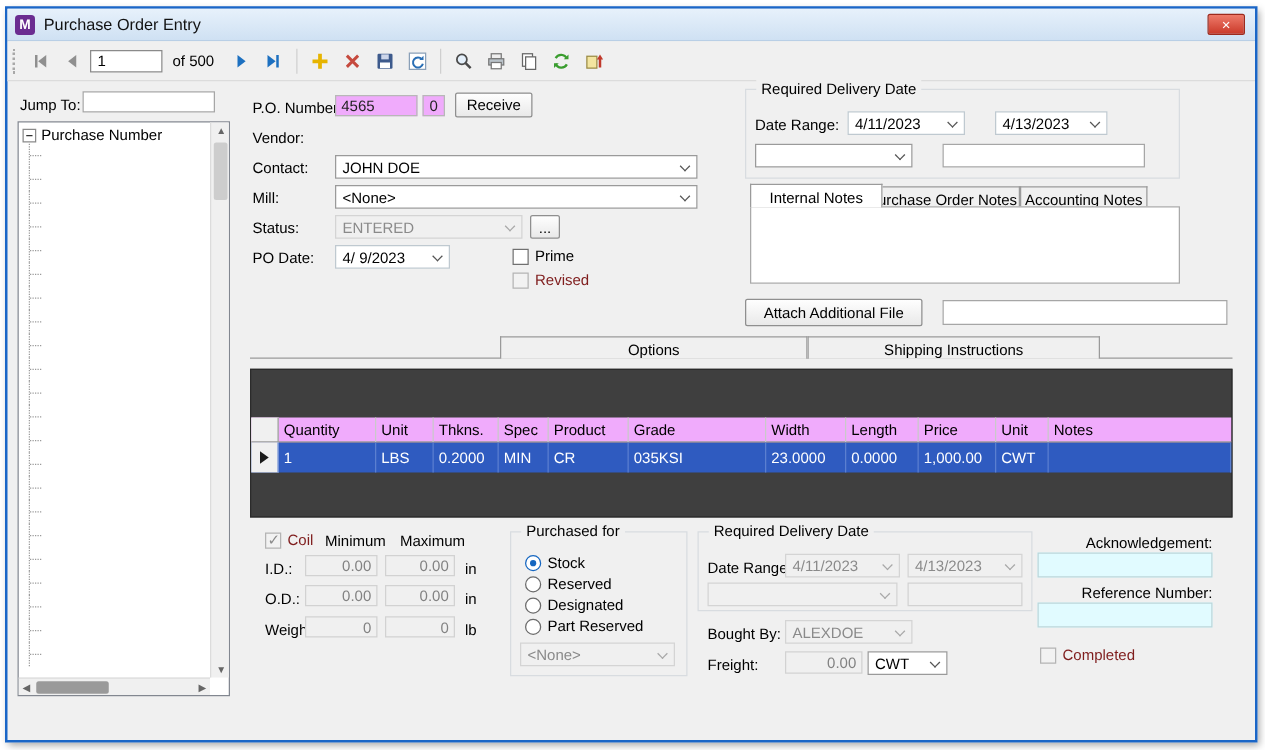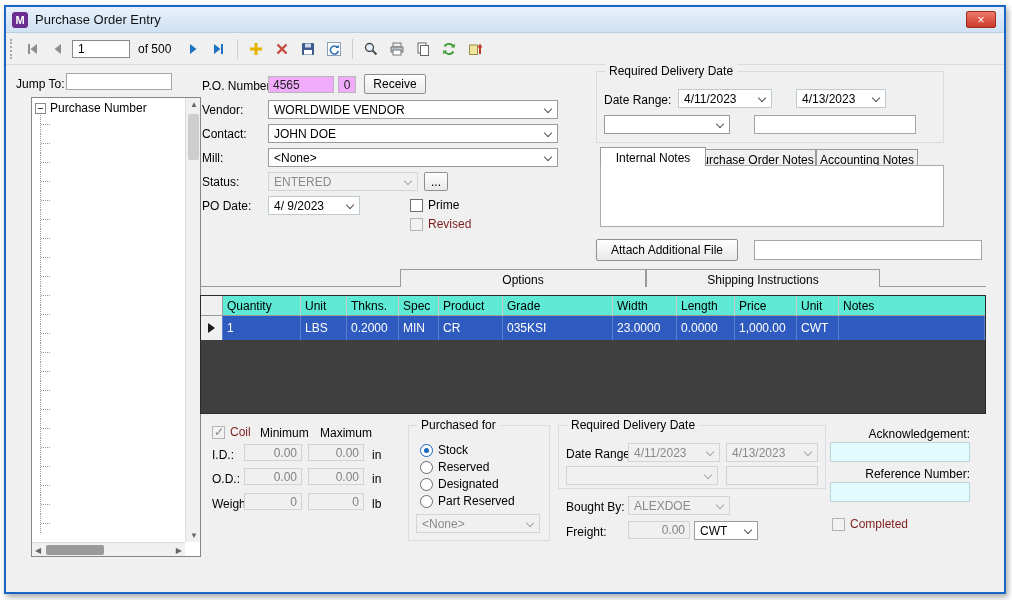--- a/index.html
+++ b/index.html
@@ -59,40 +59,40 @@
   .chk { position:absolute; display:flex; align-items:center; gap:5px; }
   .chk .box { width:13px; height:13px; border:1px solid #707070; background:#fff; position:relative; flex:none; }
   .chk.dis { color:#7f1d1d; }
   .chk.dis .box { border-color:#b4b4b4; background:#f2f2f2; }
   .chk .box.checked::after { content:"\2713"; position:absolute; left:1px; top:-2px; font-size:12px; color:#8a8a8a; }
   .radio { position:absolute; display:flex; align-items:center; gap:5px; }
   .radio .dot { width:13px; height:13px; border:1px solid #6a6a6a; border-radius:50%; background:#fff; position:relative; flex:none; }
   .radio.sel .dot { border-color:#1566c0; }
   .radio.sel .dot::after { content:""; position:absolute; inset:3px; border-radius:50%; background:#1566c0; }
   
-  .tree { position:absolute; left:8px; top:90px; width:170px; height:460px; background:#fff; border:1px solid #828790;margin-left:17px; }
+  .tree { position:absolute; left:8px; top:90px; width:170px; height:460px; background:#fff; border:1px solid #828790; }
   .tree-root { display:flex; align-items:center; gap:4px; padding:3px 0 0 3px; }
   .expander { width:11px; height:11px; border:1px solid #8a8a8a; background:#fff; position:relative; flex:none; }
   .expander::after { content:""; position:absolute; left:2px; right:2px; top:4px; border-top:1px solid #333; }
   .tree-stubs { margin-left:8px; }
   .tree-stub { height:19px; position:relative; border-left:1px dotted #9a9a9a; margin-left:0; }
   .tree-stub::after { content:""; position:absolute; left:0; top:9px; width:9px; border-top:1px dotted #9a9a9a; }
   .vscroll { position:absolute; right:0; top:0; bottom:14px; width:15px; background:#f0f0f0; border-left:1px solid #dcdcdc; }
   .vscroll .thumb { position:absolute; left:2px; top:16px; width:11px; height:46px; background:#cdcdcd; border-radius:2px; }
   .hscroll { position:absolute; left:0; right:15px; bottom:0; height:14px; background:#f0f0f0; border-top:1px solid #dcdcdc; }
   .hscroll .thumb { position:absolute; left:14px; top:2px; width:58px; height:10px; background:#9a9a9a; border-radius:2px; }
   .sarrow { position:absolute; font-size:8px; color:#666; }
   
   .tab { position:absolute; border:1px solid #9a9a9a; border-bottom:none; background:#f0f0f0; text-align:center; padding-top:3px; }
   .tab.sel { background:#fff; z-index:3; }
   .tabbase { position:absolute; border-bottom:1px solid #9a9a9a; }
   
   .grid { position:absolute; left:194px; top:288px; width:786px; height:119px; background:#3f3f3f; border:1px solid #2b2b2b; }
   .g-row { display:flex; width:100%; }
-  .g-head { height:20px; background:#5eead4; }
+  .g-head { height:20px; background:#f0abfc;margin-top:38px; }
   .g-cell { border-right:1px solid #c9c9c9; padding:3px 4px 0 4px; overflow:hidden; white-space:nowrap; }
   .g-head .g-cell { border-bottom:1px solid #9a9a9a; }
   .g-data { height:24px; background:#2f5bc0; color:#fff; }
   .g-data .g-cell { border-right:1px solid #5b7fd0; padding-top:5px; }
   .rowsel { width:22px; flex:none; background:#f0f0f0; border-right:1px solid #9a9a9a; position:relative; }
   .g-data .rowsel::after { content:""; position:absolute; left:7px; top:7px;
     border-left:7px solid #1a1a1a; border-top:5px solid transparent; border-bottom:5px solid transparent; }
   .w1{width:78px;flex:none}.w2{width:46px;flex:none}.w3{width:52px;flex:none}.w4{width:40px;flex:none}
   .w5{width:64px;flex:none}.w6{width:110px;flex:none}.w7{width:64px;flex:none}.w8{width:58px;flex:none}
   .w9{width:62px;flex:none}.w10{width:42px;flex:none}.w11{flex:1;border-right:none}
@@ -247,24 +247,20 @@
       <span class="sarrow" style="right:3px; top:3px;">▶</span>
     </div>
   </div>
 
   <div class="lbl" style="left:196px; top:72px;">P.O. Number:</div>
   <input class="tb ro" style="left: 262px; top: 69px; width: 66px; height: 17px;" value="4565">
   <input class="tb ro" style="left: 332px; top: 69px; width: 18px; height: 17px; text-align: center; padding: 0px;" value="0">
   <div class="btn" style="left:358px; top:67px; width:62px; height:20px;">Receive</div>
 
   <div class="lbl" style="left:196px; top:96px;">Vendor:</div>
-  <div class="combo" style="left:262px; top:93px; width:290px; height:19px;">
-    <span>WORLDWIDE VENDOR</span>
-    <span class="chev"></span>
-  </div>
 
   <div class="lbl" style="left:196px; top:120px;">Contact:</div>
   <div class="combo" style="left:262px; top:117px; width:290px; height:19px;">
     <span>JOHN DOE</span>
     <span class="chev"></span>
   </div>
 
   <div class="lbl" style="left:196px; top:144px;">Mill:</div>
   <div class="combo" style="left:262px; top:141px; width:290px; height:19px;">
     <span>&lt;None&gt;</span>

